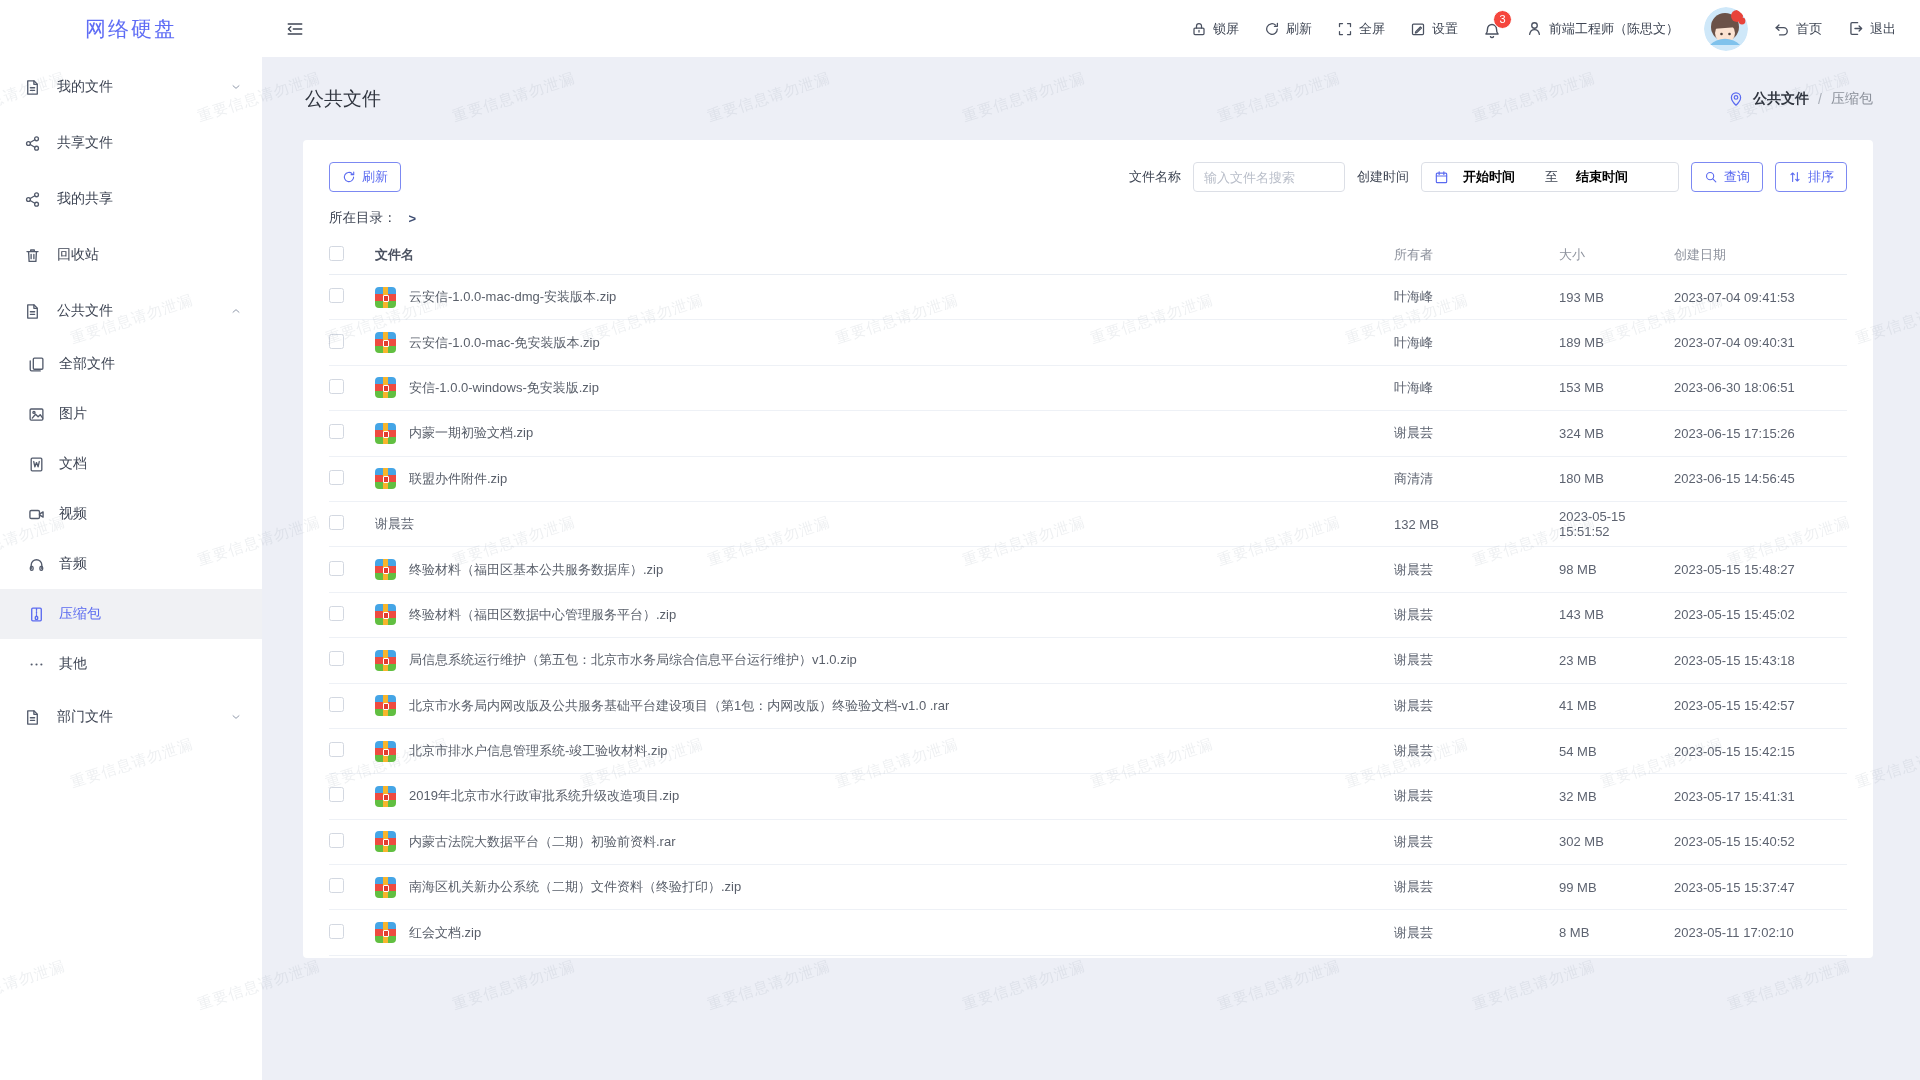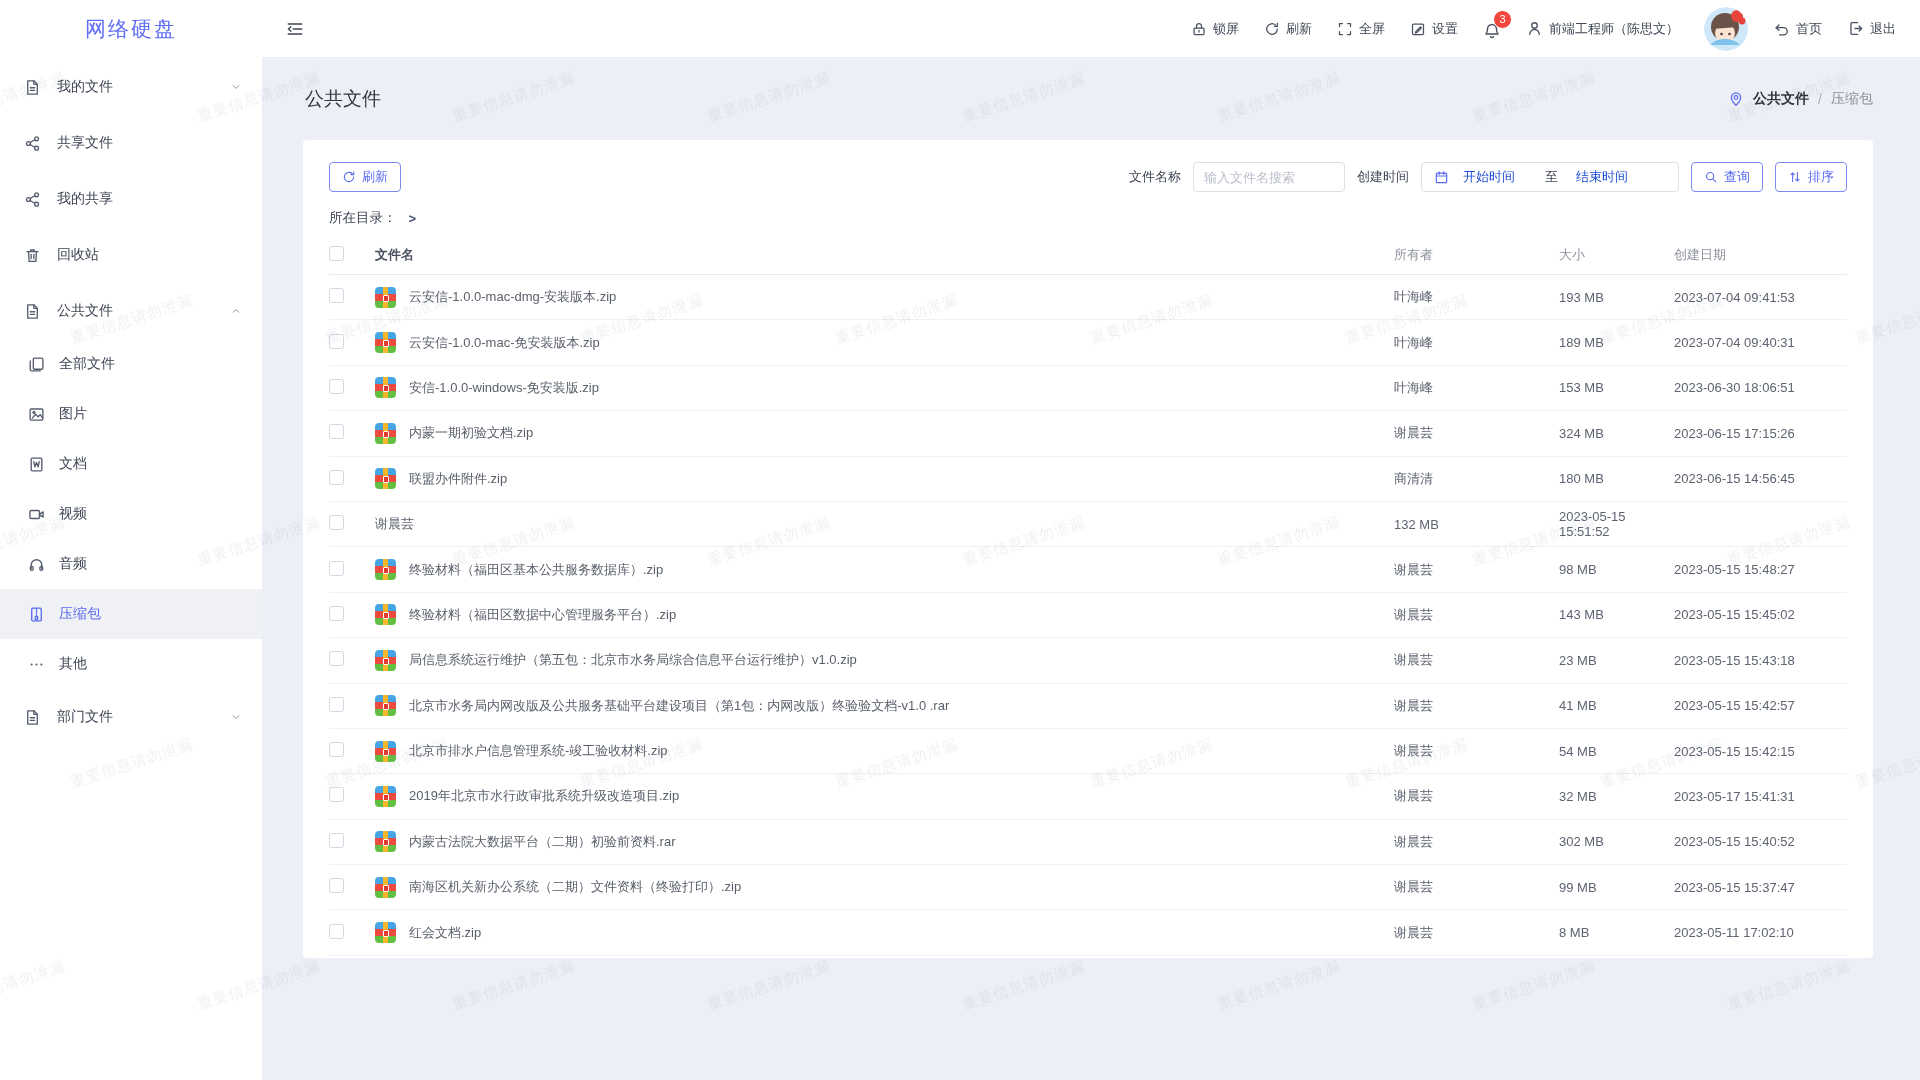--- a/index.html
+++ b/index.html
@@ -46,21 +46,21 @@
   .btn-outline { display:inline-flex; align-items:center; gap:6px; height:30px; padding:0 12px; background:#fff;
                  border:1px solid #7c89f2; border-radius:4px; color:#5a6af0; font-size:13px; cursor:pointer;
                  font-family:inherit; white-space:nowrap; }
   .filters { margin-left:auto; display:flex; align-items:center; gap:12px; color:#3f4654; }
   .filters .flabel { white-space:nowrap; }
   .txt-input { width:152px; height:30px; border:1px solid #dcdfe6; border-radius:4px; padding:0 10px; font-size:13px;
                color:#606266; font-family:inherit; outline:none; }
   .txt-input::placeholder { color:#b9bec9; }
   .daterange { width:258px; height:30px; border:1px solid #dcdfe6; border-radius:4px; display:flex; align-items:center; padding:0 12px; }
   .daterange .ic { color:#5a6af0; margin-right:14px; }
-  .dr-ph { color:#1d4ed8; width:78px; }
+  .dr-ph { color:#000000; width:78px;font-weight:bold; }
   .dr-to { color:#3f4654; margin:0 18px 0 4px; }
 
   .dir-row { margin-top:17px; display:flex; align-items:center; gap:12px; font-size:13.5px; color:#3d4453; }
   .dir-arrow { color:#3e4d72; font-weight:700; font-size:13px; cursor:pointer; }
 
   .grid { display:grid; grid-template-columns:46px 1fr 165px 115px 173px; align-items:center; }
   .thead { margin-top:8px; height:40px; border-bottom:1px solid #e9edf3; color:#8d929d; font-size:13px; }
   .thead .col-name { color:#4a5160; font-weight:700; }
   .trow { height:45.4px; border-bottom:1px solid #eef1f6; color:#5d6370; font-size:13px; }
   .cb { width:15px; height:15px; border:1px solid #d3d8e1; border-radius:2.5px; background:#fff; display:inline-block; cursor:pointer; }

